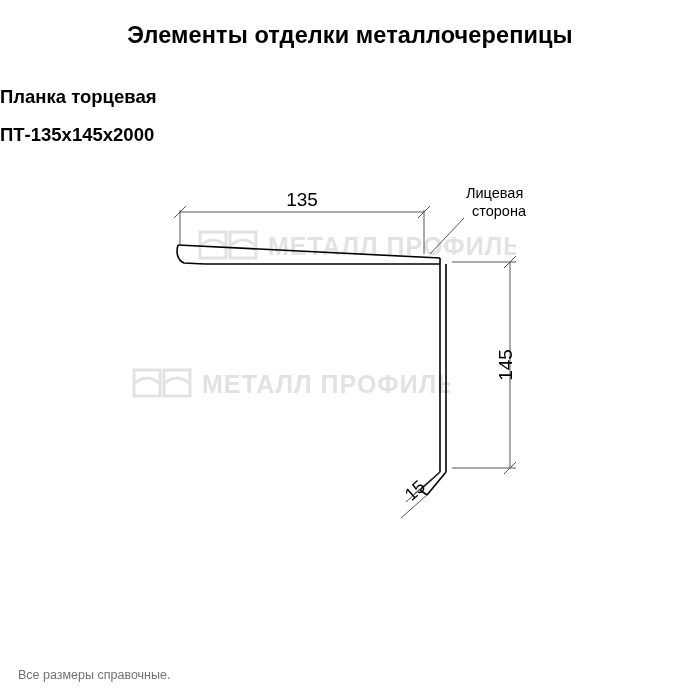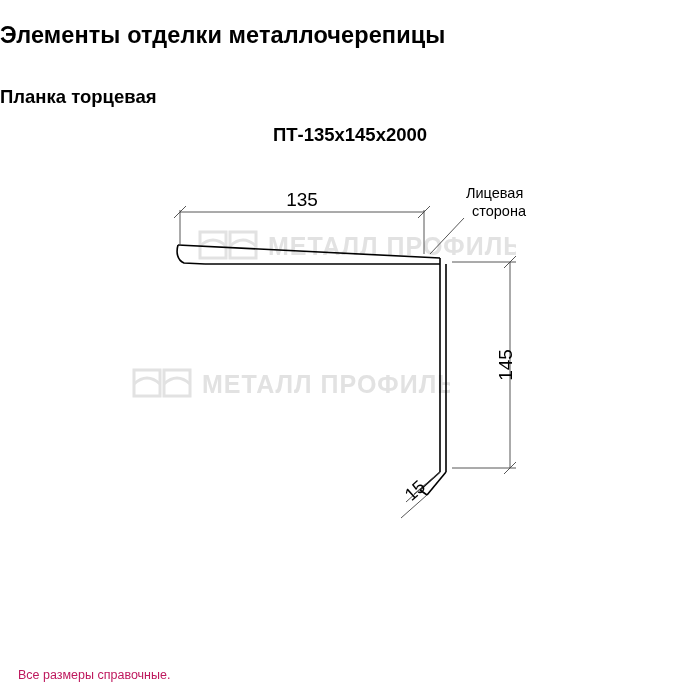--- a/index.html
+++ b/index.html
@@ -21,41 +21,41 @@
     width: 700px;
     height: 700px;
   }
 
   
   .title {
     position: absolute;
     top: 22px;
     left: 0;
     width: 700px;
+    text-align: center;
     font-size: 23.5px;
     font-weight: bold;
     letter-spacing: 0.1px;
     color: #000;
   }
   .subtitle {
     position: absolute;
     top: 86px;
     left: 0;
     width: 700px;
     text-align: left;
     font-size: 18.5px;
     font-weight: bold;
     color: #000;
   }
   .code {
     position: absolute;
     top: 124px;
     left: 0;
     width: 700px;
-    text-align: center;
     font-size: 18.5px;
     font-weight: bold;
     color: #000;
   }
 
   
   .drawing {
     position: absolute;
     top: 150px;
     left: 0;
@@ -73,21 +73,21 @@
   .wm1 { top: 222px; left: 196px; }
   .wm2 { top: 360px; left: 130px; }
 
   
   .footer {
     position: absolute;
     left: 18px;
     bottom: 16px;
     font-size: 12.5px;
     line-height: 18px;
-    color: #be185d;
+    color: #737373;
   }
   .footer div { white-space: nowrap; }
 </style>
 </head>
 <body>
 
 <div class="page">
 
   <div class="title">Элементы отделки металлочерепицы</div>
   <div class="subtitle">Планка торцевая</div>

